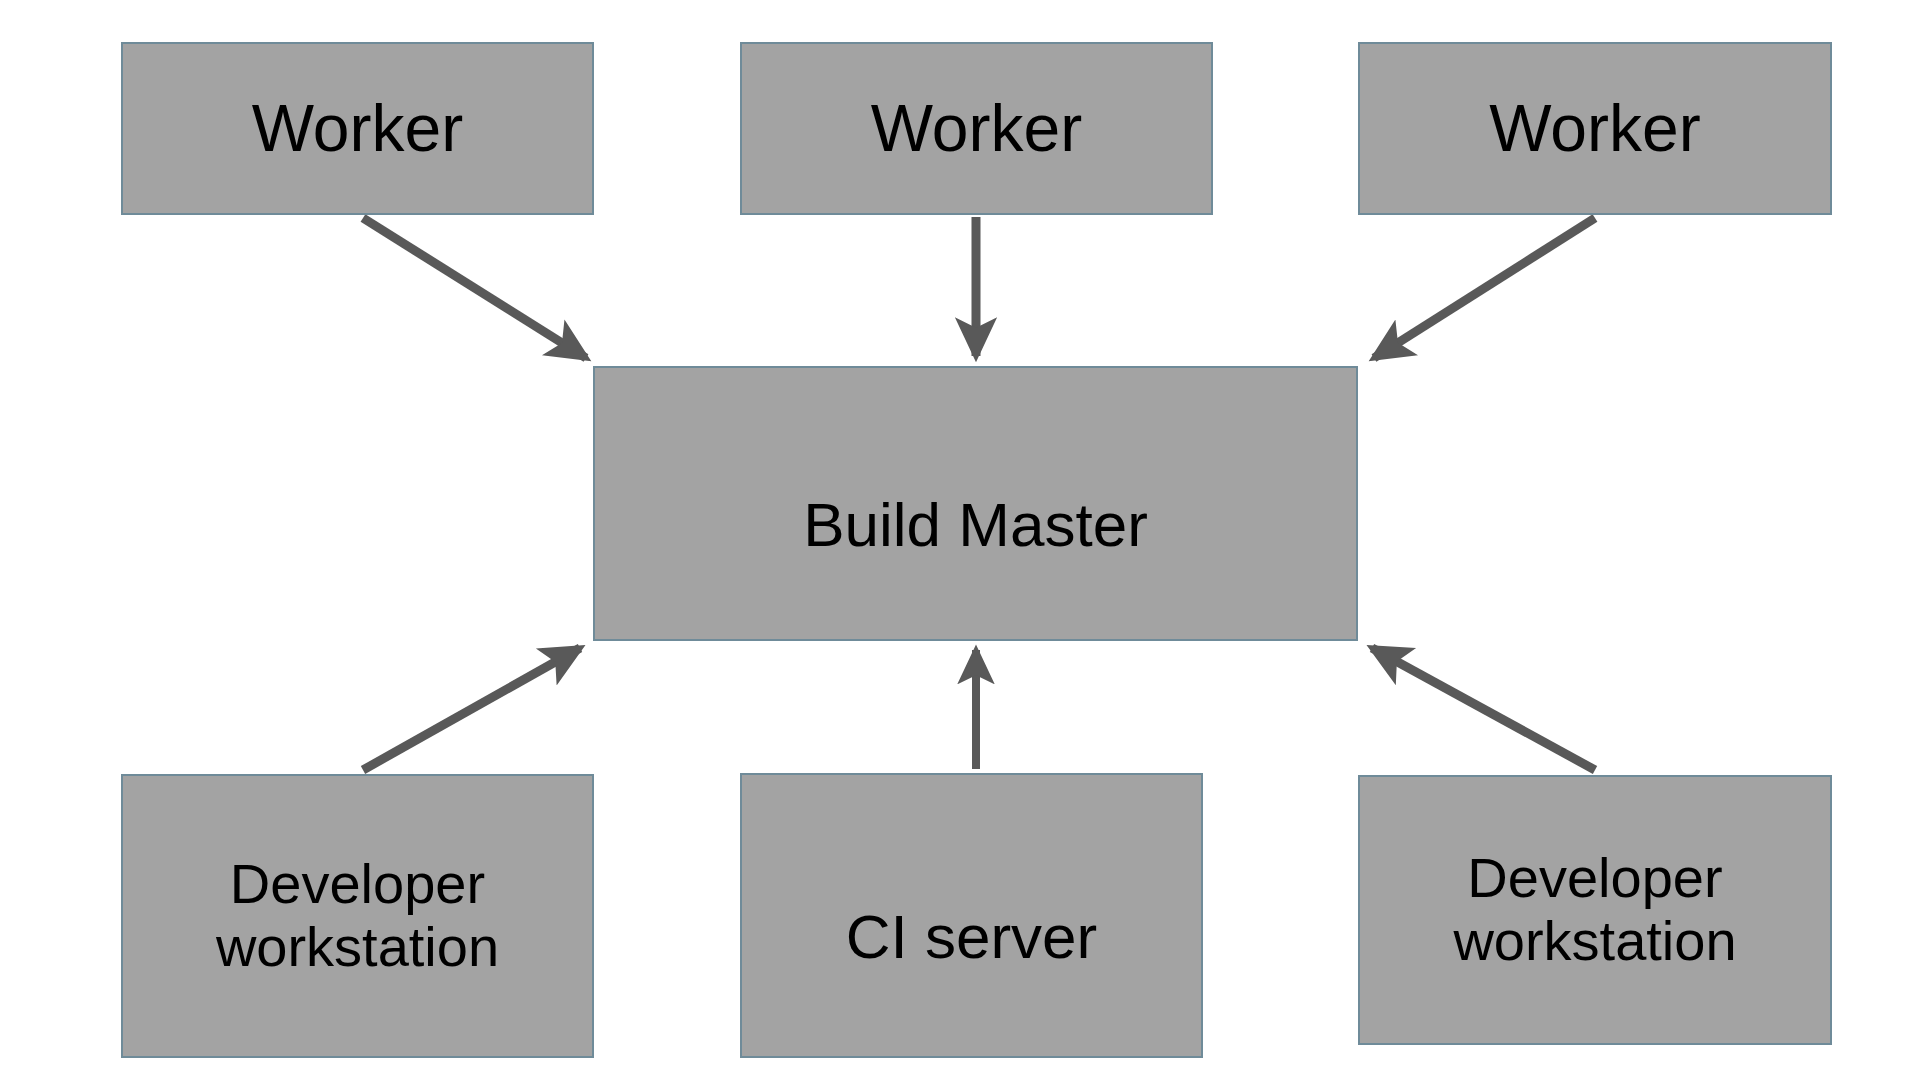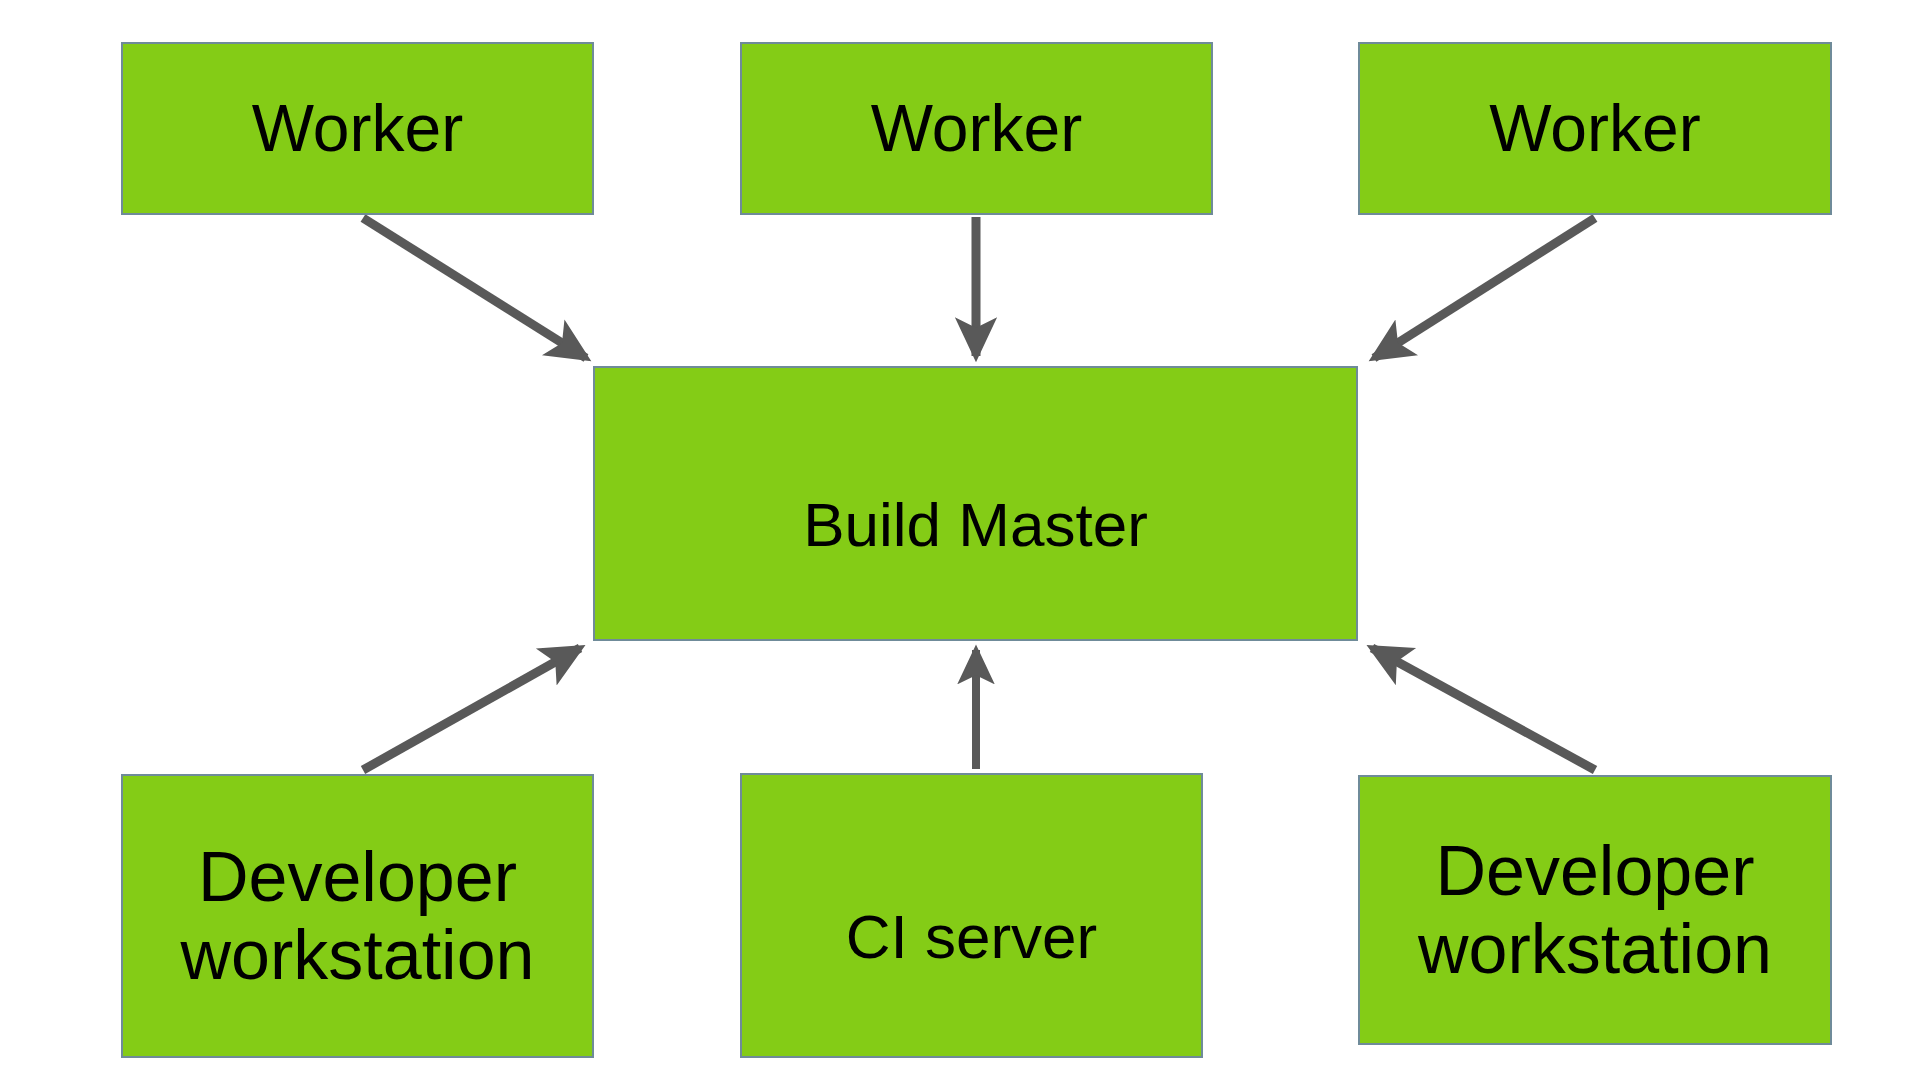--- a/index.html
+++ b/index.html
@@ -21,21 +21,21 @@
     position: absolute;
     left: 0;
     top: 0;
     width: 1910px;
     height: 1090px;
     pointer-events: none;
   }
   .node {
     position: absolute;
     box-sizing: border-box;
-    background: #84cc16;
+    background: #a3a3a3;
     border: 2px solid #6f8b99;
     display: flex;
     align-items: center;
     justify-content: center;
     text-align: center;
     color: #000000;
     line-height: 1.12;
     z-index: 2;
   }
   .node-label {
@@ -49,21 +49,21 @@
   #node-worker-3 { left: 1358px; top: 42px;  width: 474px; height: 173px; }
   
   #node-build-master { left: 593px; top: 366px; width: 765px; height: 275px; }
   
   #node-dev-ws-left  { left: 121px;  top: 774px; width: 473px; height: 284px; }
   #node-ci-server    { left: 740px;  top: 773px; width: 463px; height: 285px; align-items: center; }
   #node-dev-ws-right { left: 1358px; top: 775px; width: 474px; height: 270px; }
 
   .fs-big   { font-size: 66px; }
   .fs-mid   { font-size: 62px; margin-top: 43px; }
-  .fs-two   { font-size: 70px; }
+  .fs-two   { font-size: 56px; }
 </style>
 </head>
 <body>
 
 <div id="canvas">
 
   <svg id="edge-layer" viewBox="0 0 1910 1090" xmlns="http://www.w3.org/2000/svg">
     <defs>
       <marker id="ah" markerWidth="5.2" markerHeight="5.2" refX="4.3" refY="2.6" orient="auto" markerUnits="strokeWidth">
         <path d="M0,0.25 L5.0,2.6 L0,4.95 L1.15,2.6 Z" fill="#595959"></path>

